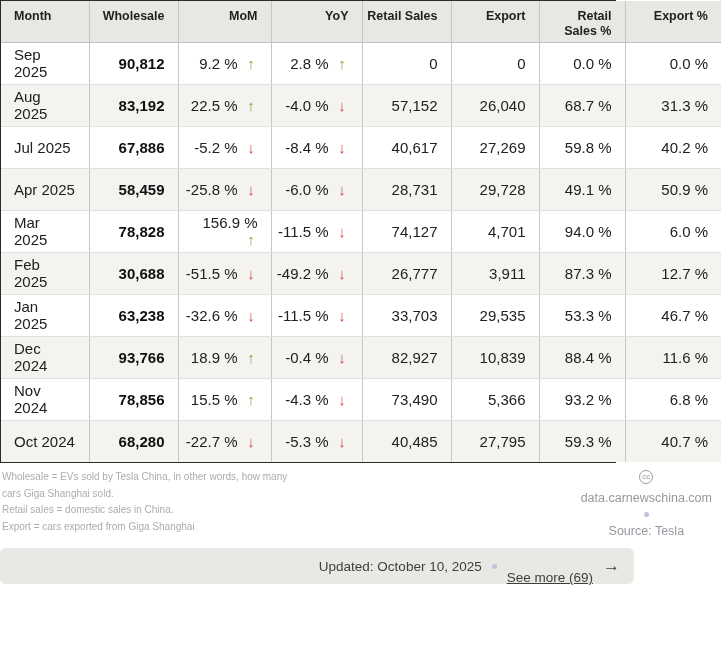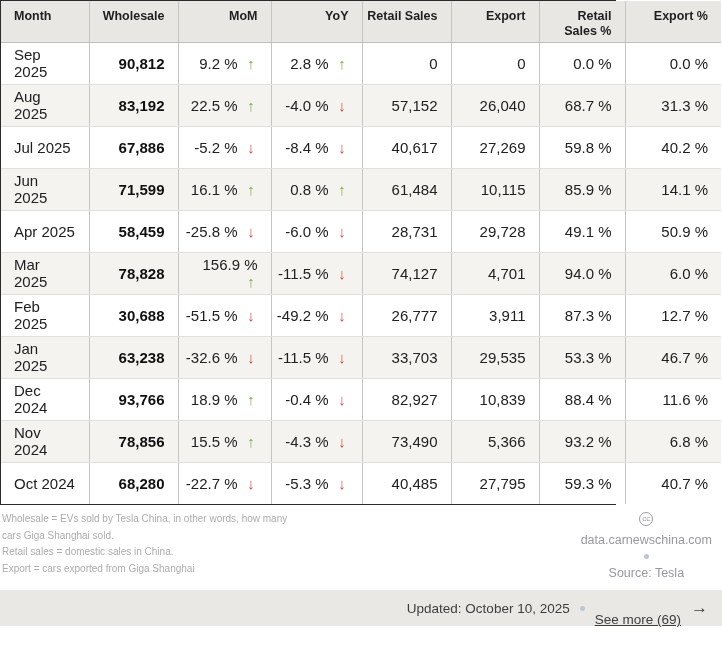--- a/index.html
+++ b/index.html
@@ -105,29 +105,30 @@
     width: 5px;
     height: 5px;
     border-radius: 50%;
     background: #bcc6d8;
   }
 
   
   .footer-bar {
     margin-top: 13px;
     height: 36px;
-    width: 722px;
+    width: 634px;
     background: #eae8e4;
     display: flex;
     align-items: center;
     justify-content: flex-end;
     gap: 10px;
     padding-right: 15px;
     font-size: 13.5px;
     color: #3e3e3e;
+    border-radius: 6px;
   }
   .see-more {
     color: #3e3e3e;
     text-decoration: underline;
     cursor: pointer;
     margin-top: 23px;
   }
   .arrow-right {
     font-size: 17px;
     color: #3e3e3e;
@@ -187,30 +188,20 @@
     <td class="al">Jul 2025</td>
     <td class="bold">67,886</td>
     <td><span class="val">-5.2 %</span><span class="arrow red">↓</span></td>
     <td><span class="val">-8.4 %</span><span class="arrow red">↓</span></td>
     <td>40,617</td>
     <td>27,269</td>
     <td>59.8 %</td>
     <td>40.2 %</td>
   </tr>
         <tr>
-    <td class="al">Jun 2025</td>
-    <td class="bold">71,599</td>
-    <td><span class="val">16.1 %</span><span class="arrow green">↑</span></td>
-    <td><span class="val">0.8 %</span><span class="arrow green">↑</span></td>
-    <td>61,484</td>
-    <td>10,115</td>
-    <td>85.9 %</td>
-    <td>14.1 %</td>
-  </tr>
-        <tr>
     <td class="al">Apr 2025</td>
     <td class="bold">58,459</td>
     <td><span class="val">-25.8 %</span><span class="arrow red">↓</span></td>
     <td><span class="val">-6.0 %</span><span class="arrow red">↓</span></td>
     <td>28,731</td>
     <td>29,728</td>
     <td>49.1 %</td>
     <td>50.9 %</td>
   </tr>
         <tr>

